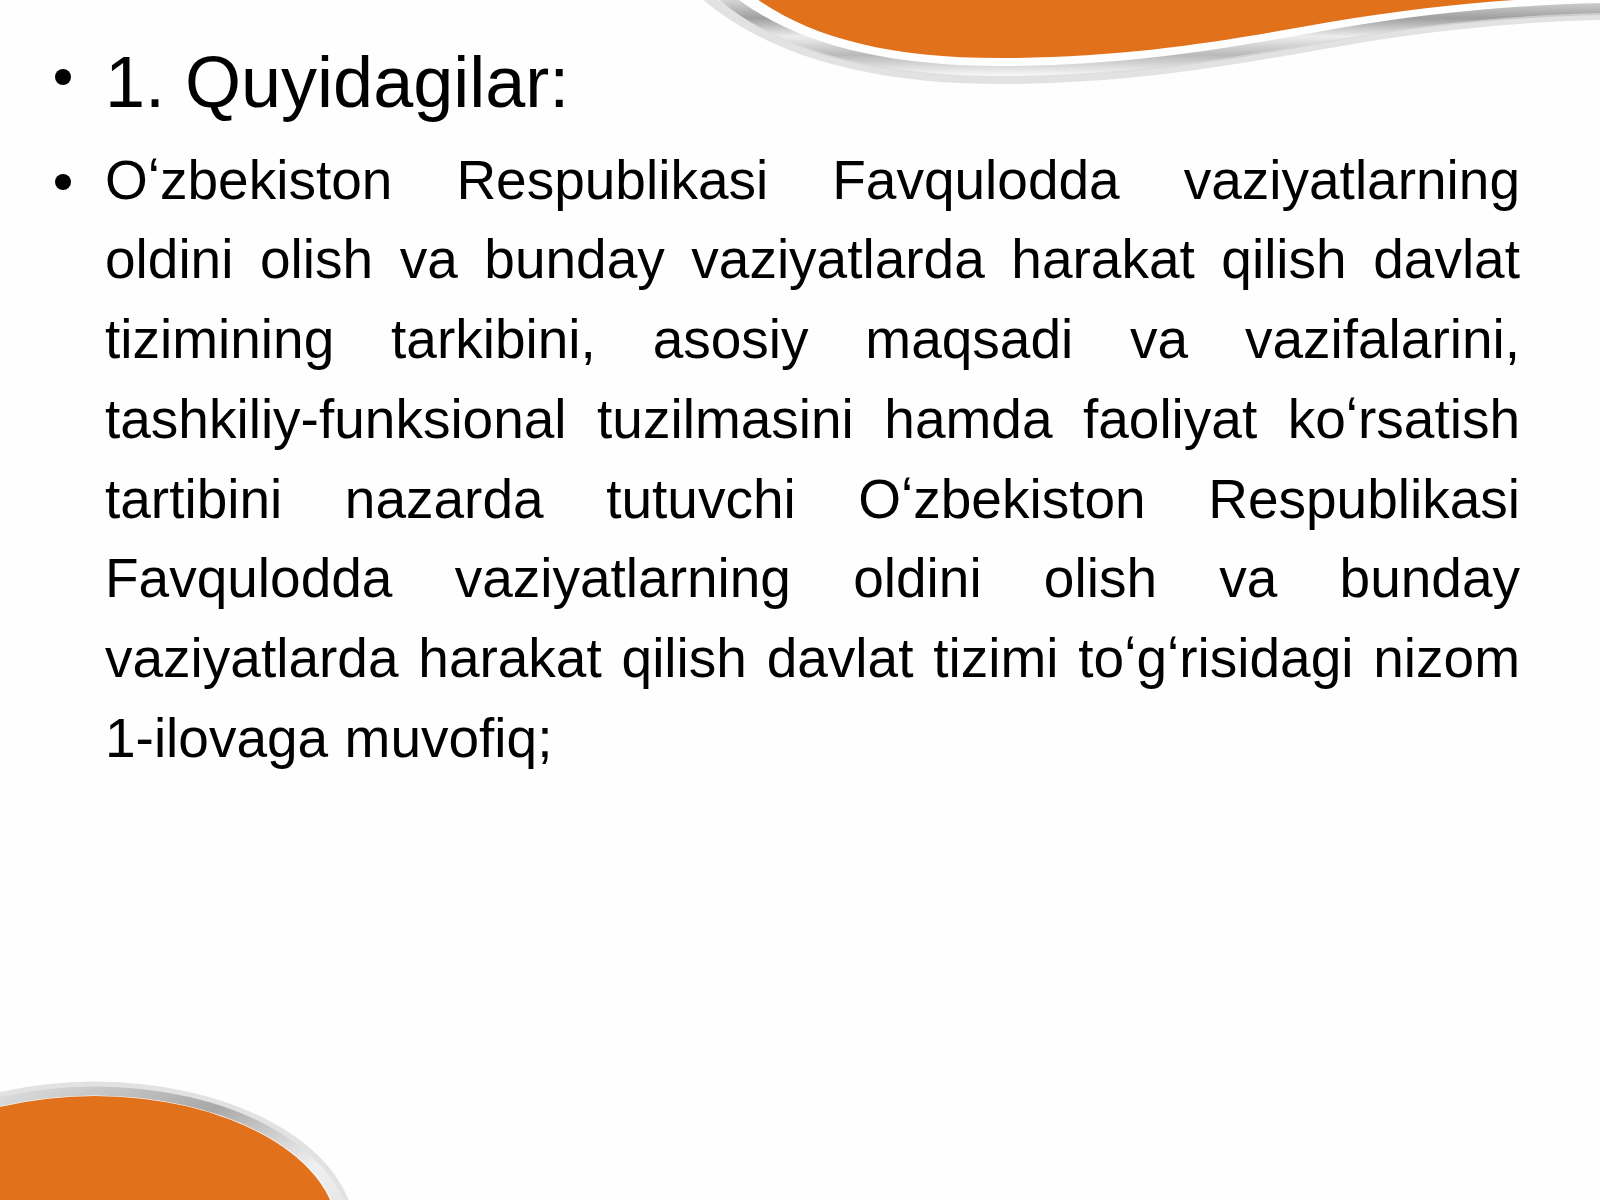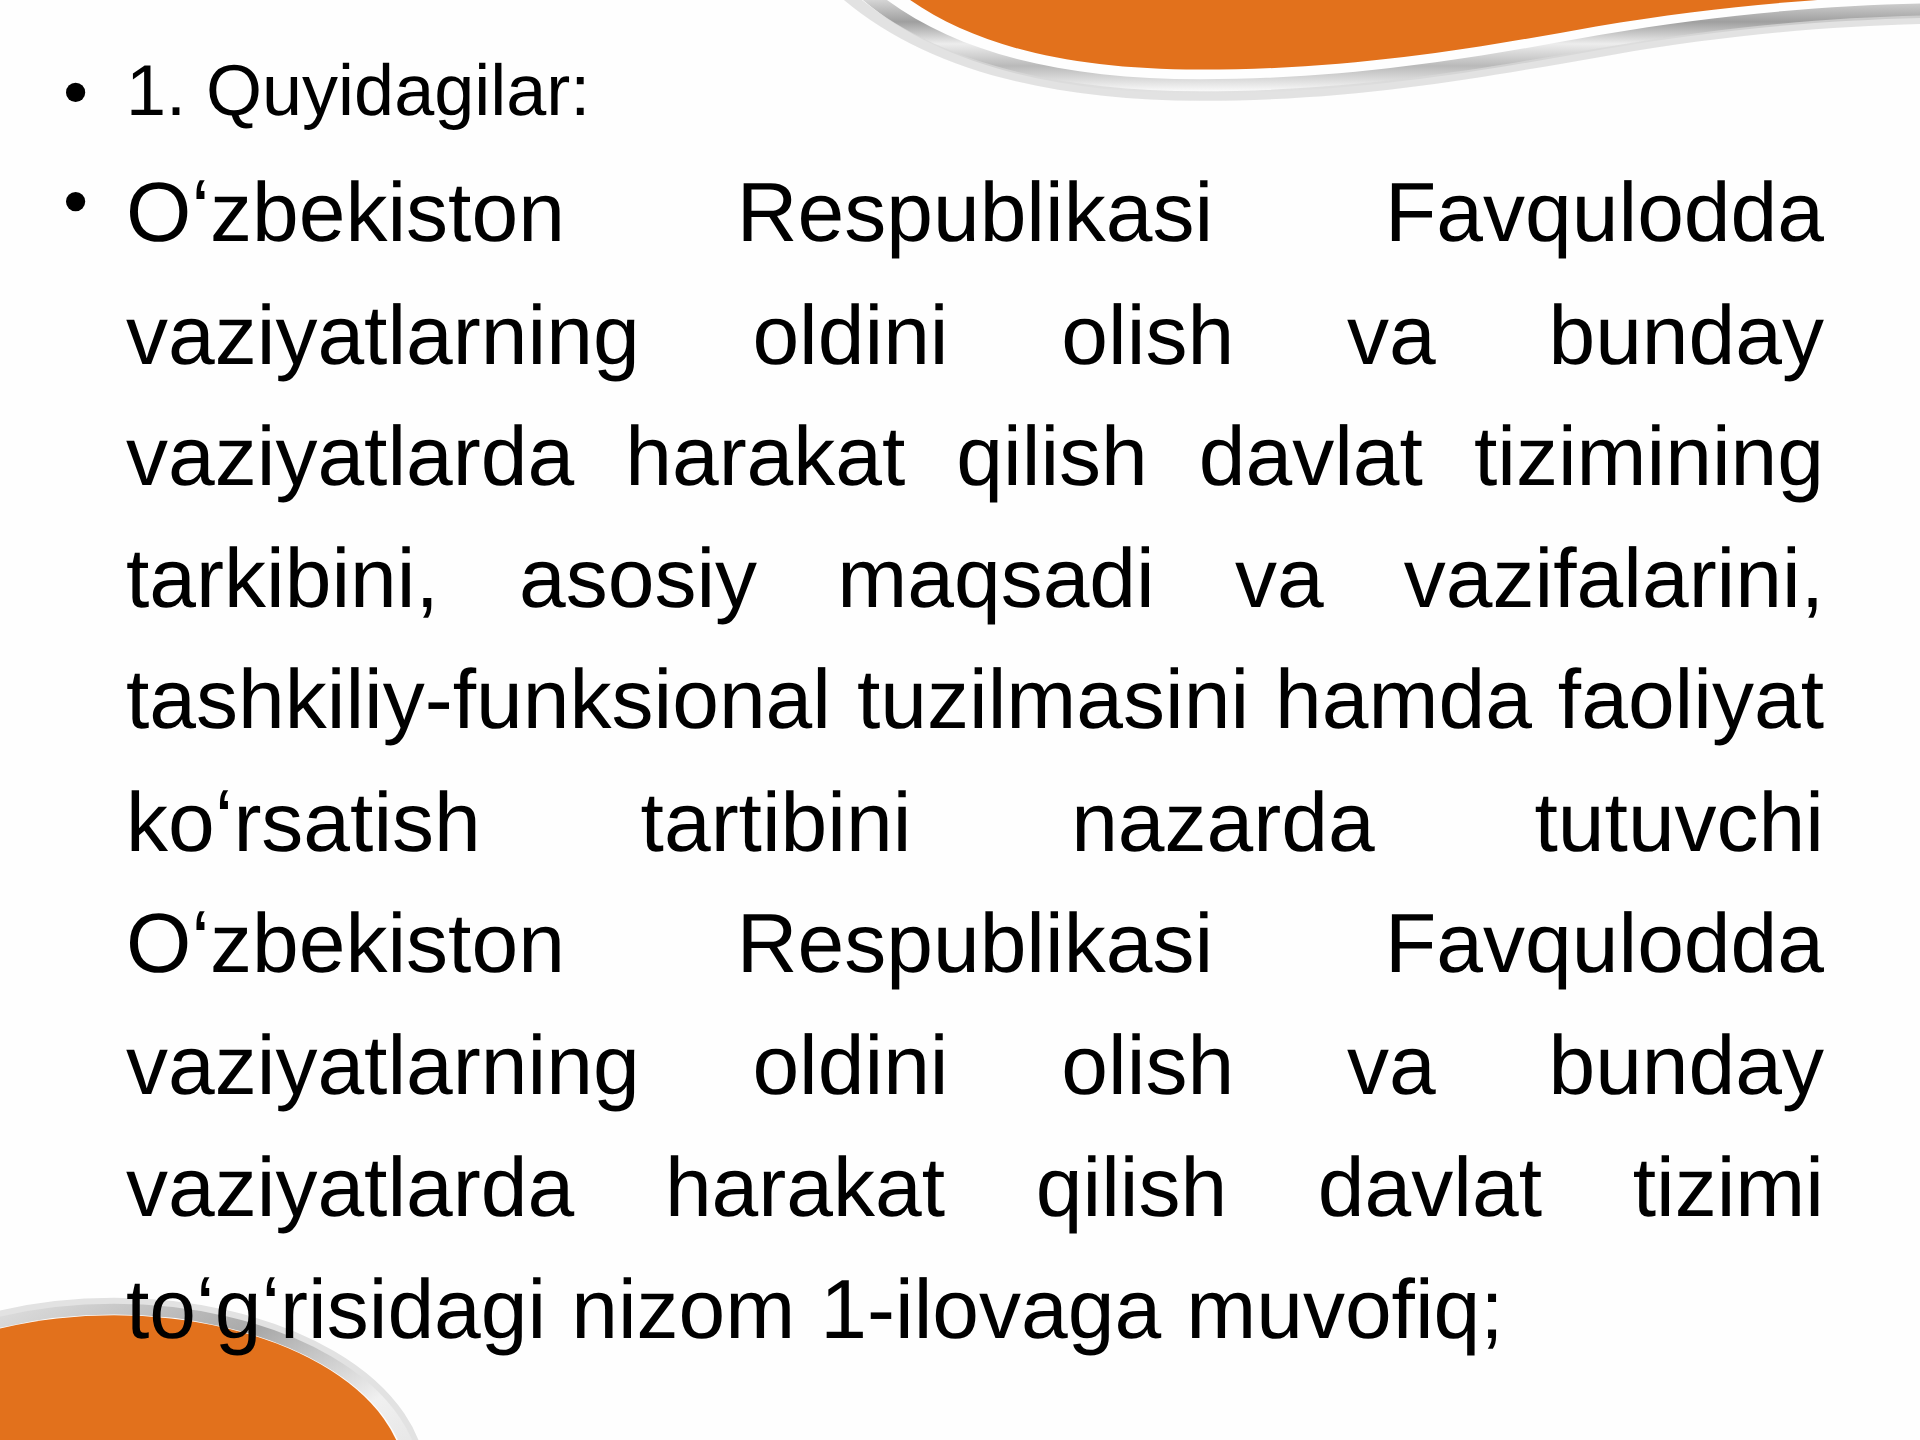--- a/index.html
+++ b/index.html
@@ -67,31 +67,31 @@
     border-radius: 50%;
   }
 
   .para-text {
     display: block;
   }
 
   
   #item-heading {
     margin-top: 42px;
-    font-size: 60px;
+    font-size: 72px;
     line-height: 1.12;
   }
   #item-heading .bullet-dot {
     top: 27px;
   }
 
   
   #item-body {
     margin-top: 18px;
-    font-size: 70px;
+    font-size: 55px;
     line-height: 1.45;
     text-align: justify;
     text-justify: inter-word;
     word-spacing: 0.02em;
   }
   #item-body .bullet-dot {
     top: 33px;
   }
   #item-body .para-text {
     text-align: justify;

